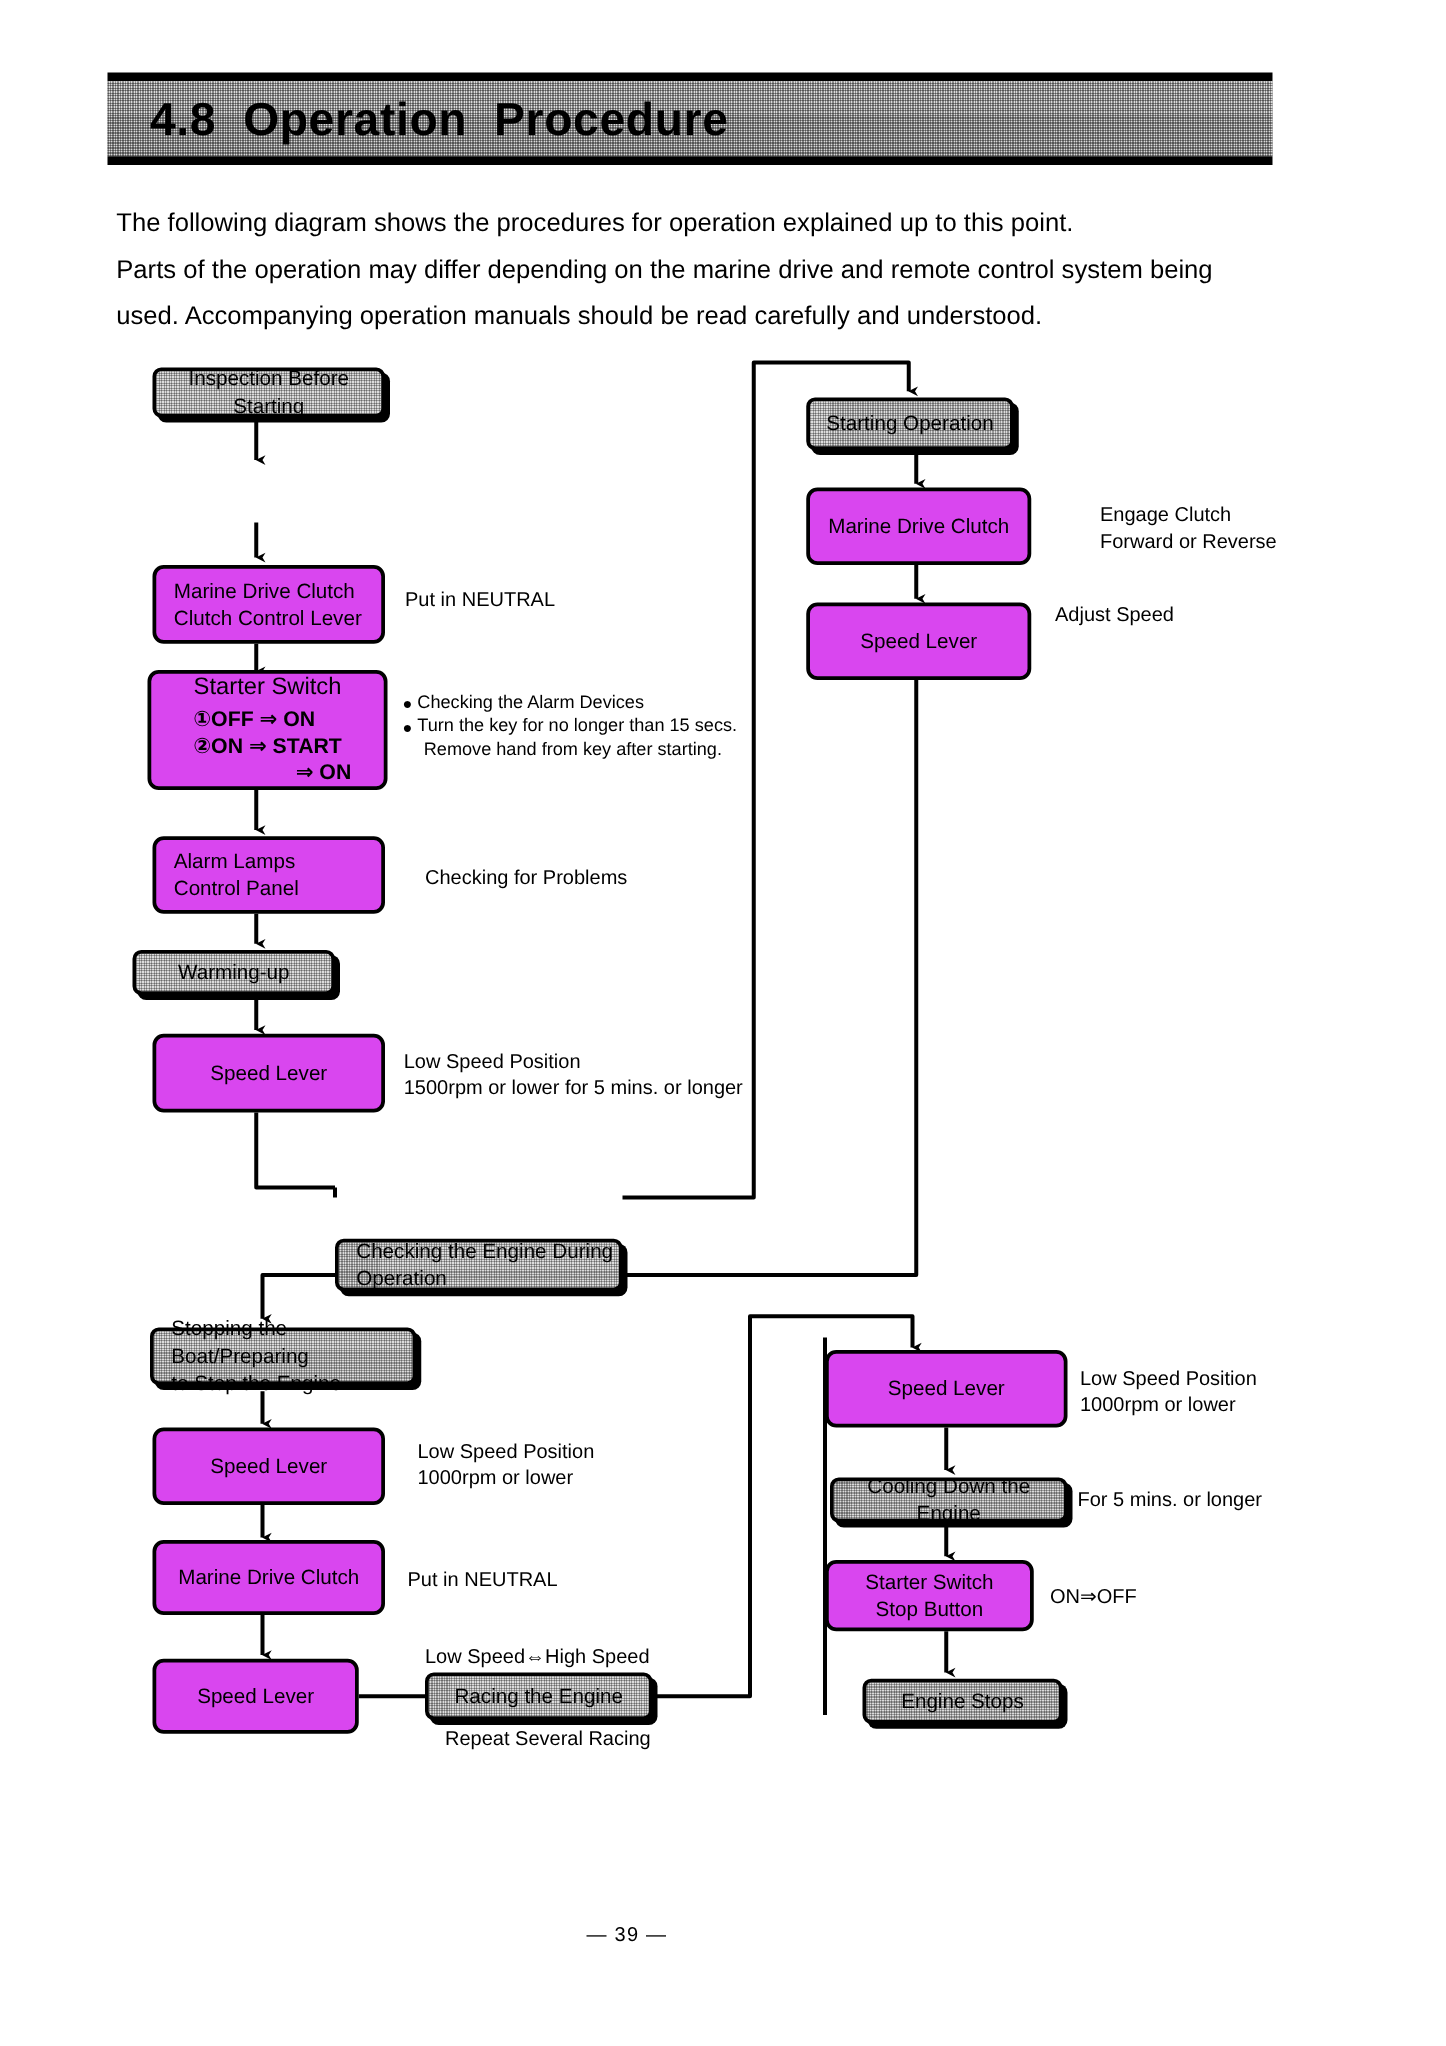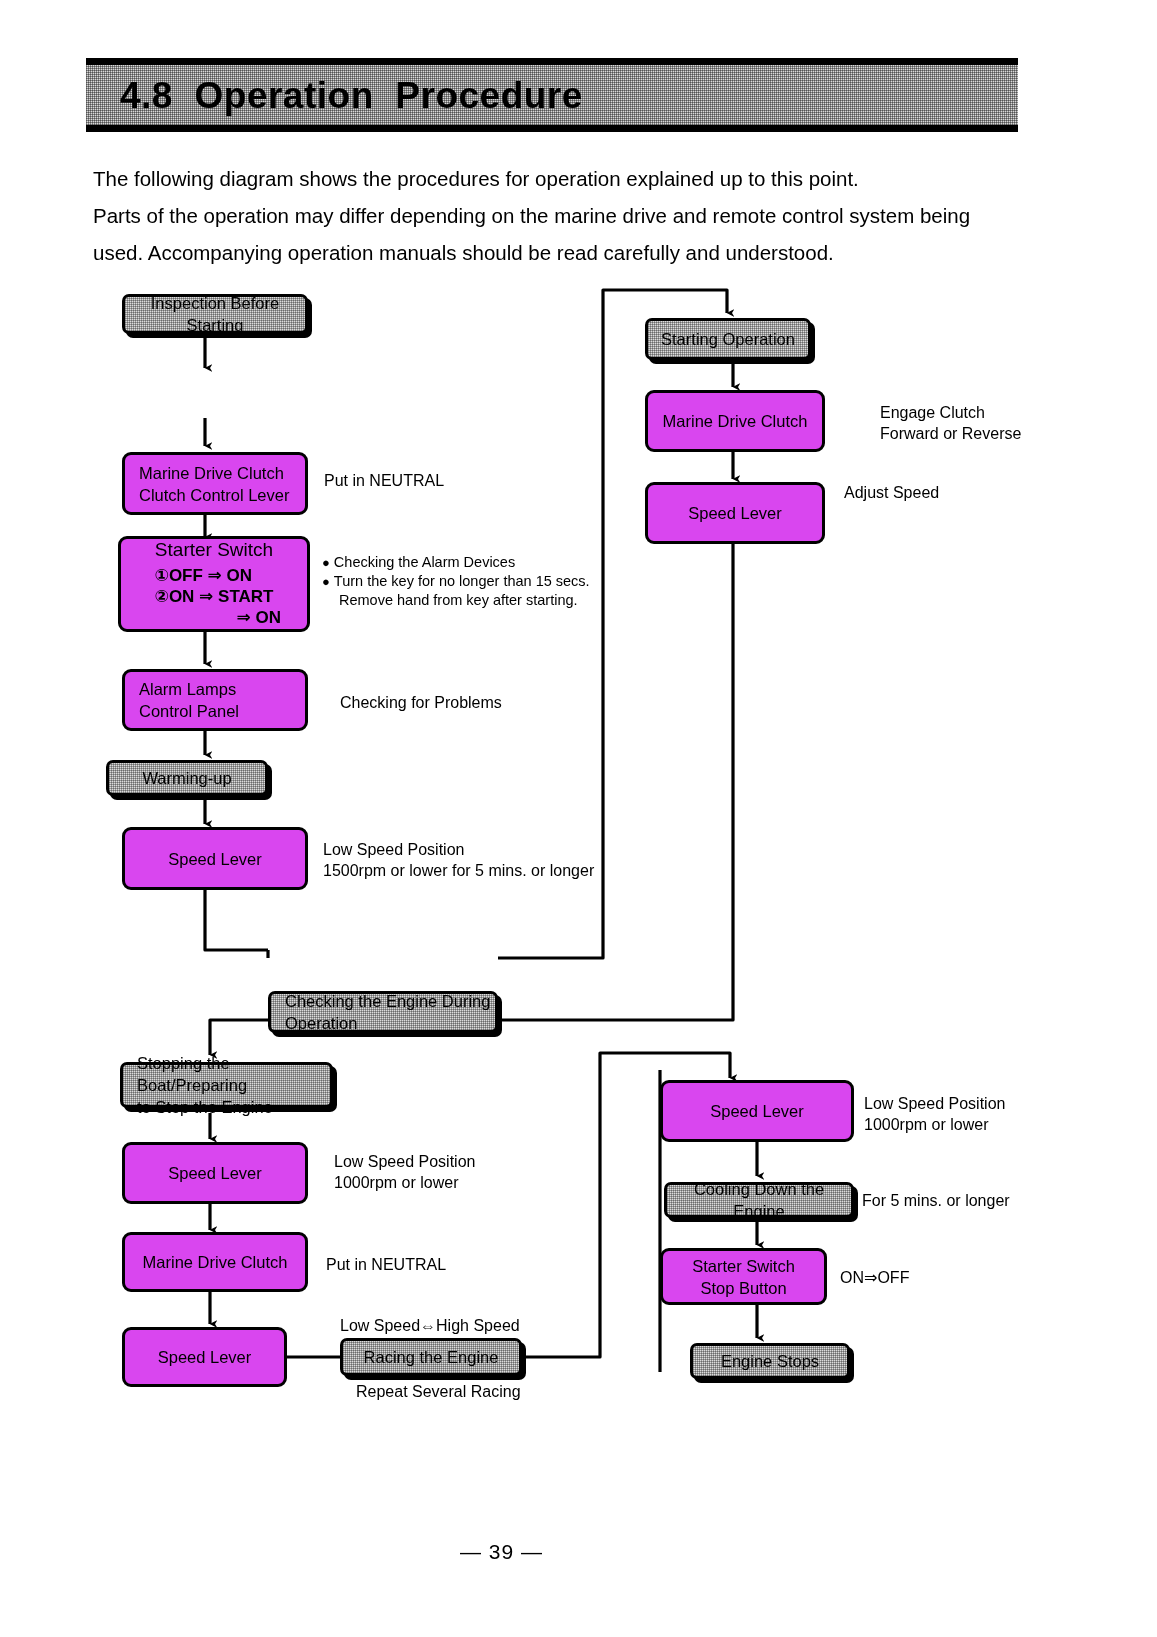--- a/index.html
+++ b/index.html
@@ -59,21 +59,21 @@
   .starter .t3{font-size:17px;font-weight:bold;text-align:right;width:100%;padding-right:26px;box-sizing:border-box;}
 
   .note{position:absolute;font-size:16px;line-height:21px;white-space:pre-line;z-index:4;}
   .bullets{position:absolute;font-size:14.5px;line-height:19px;z-index:4;}
   .bullets .row{display:flex;align-items:flex-start;}
   .bullets .dot{margin-right:4px;font-size:13px;line-height:19px;}
   .bullets .sub{margin-left:17px;}
 
   .footer{
     position:absolute;left:0;top:1540px;width:1003px;text-align:center;
-    font-size:21px;letter-spacing:1px;
+    font-size:16px;letter-spacing:1px;
   }
 </style>
 </head>
 <body>
 
 <div class="page">
 
   <div class="hdr-wrap">
     <div class="hdr-rule"></div>
     <div class="hdr-band">

